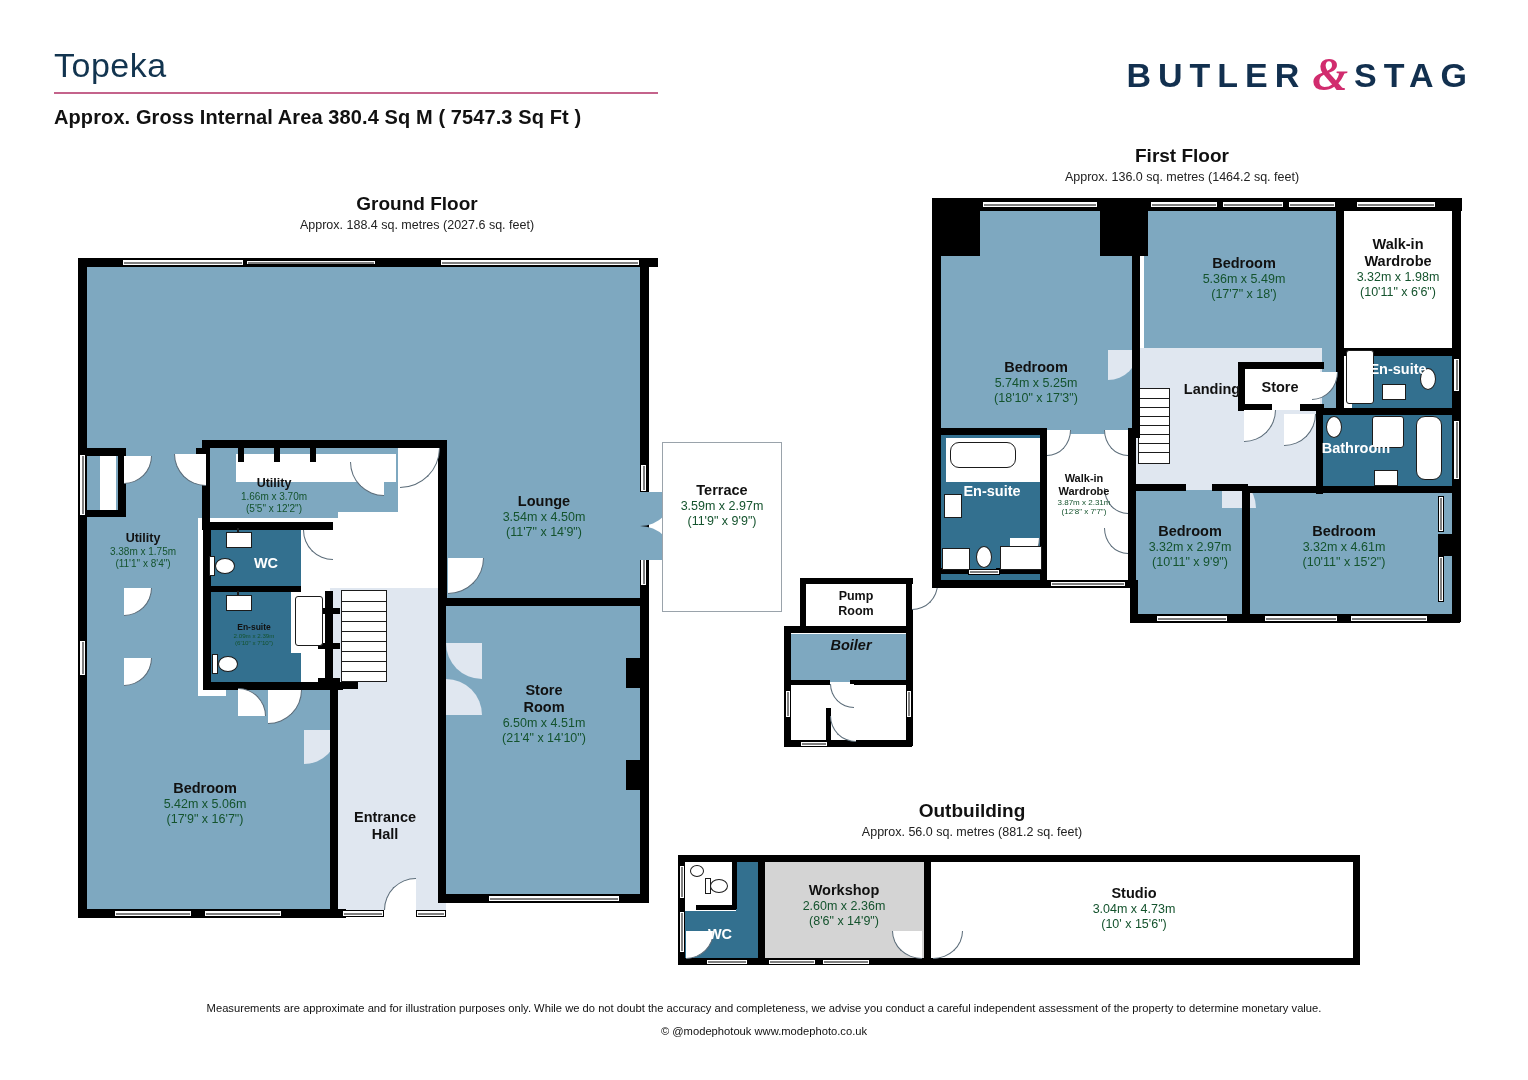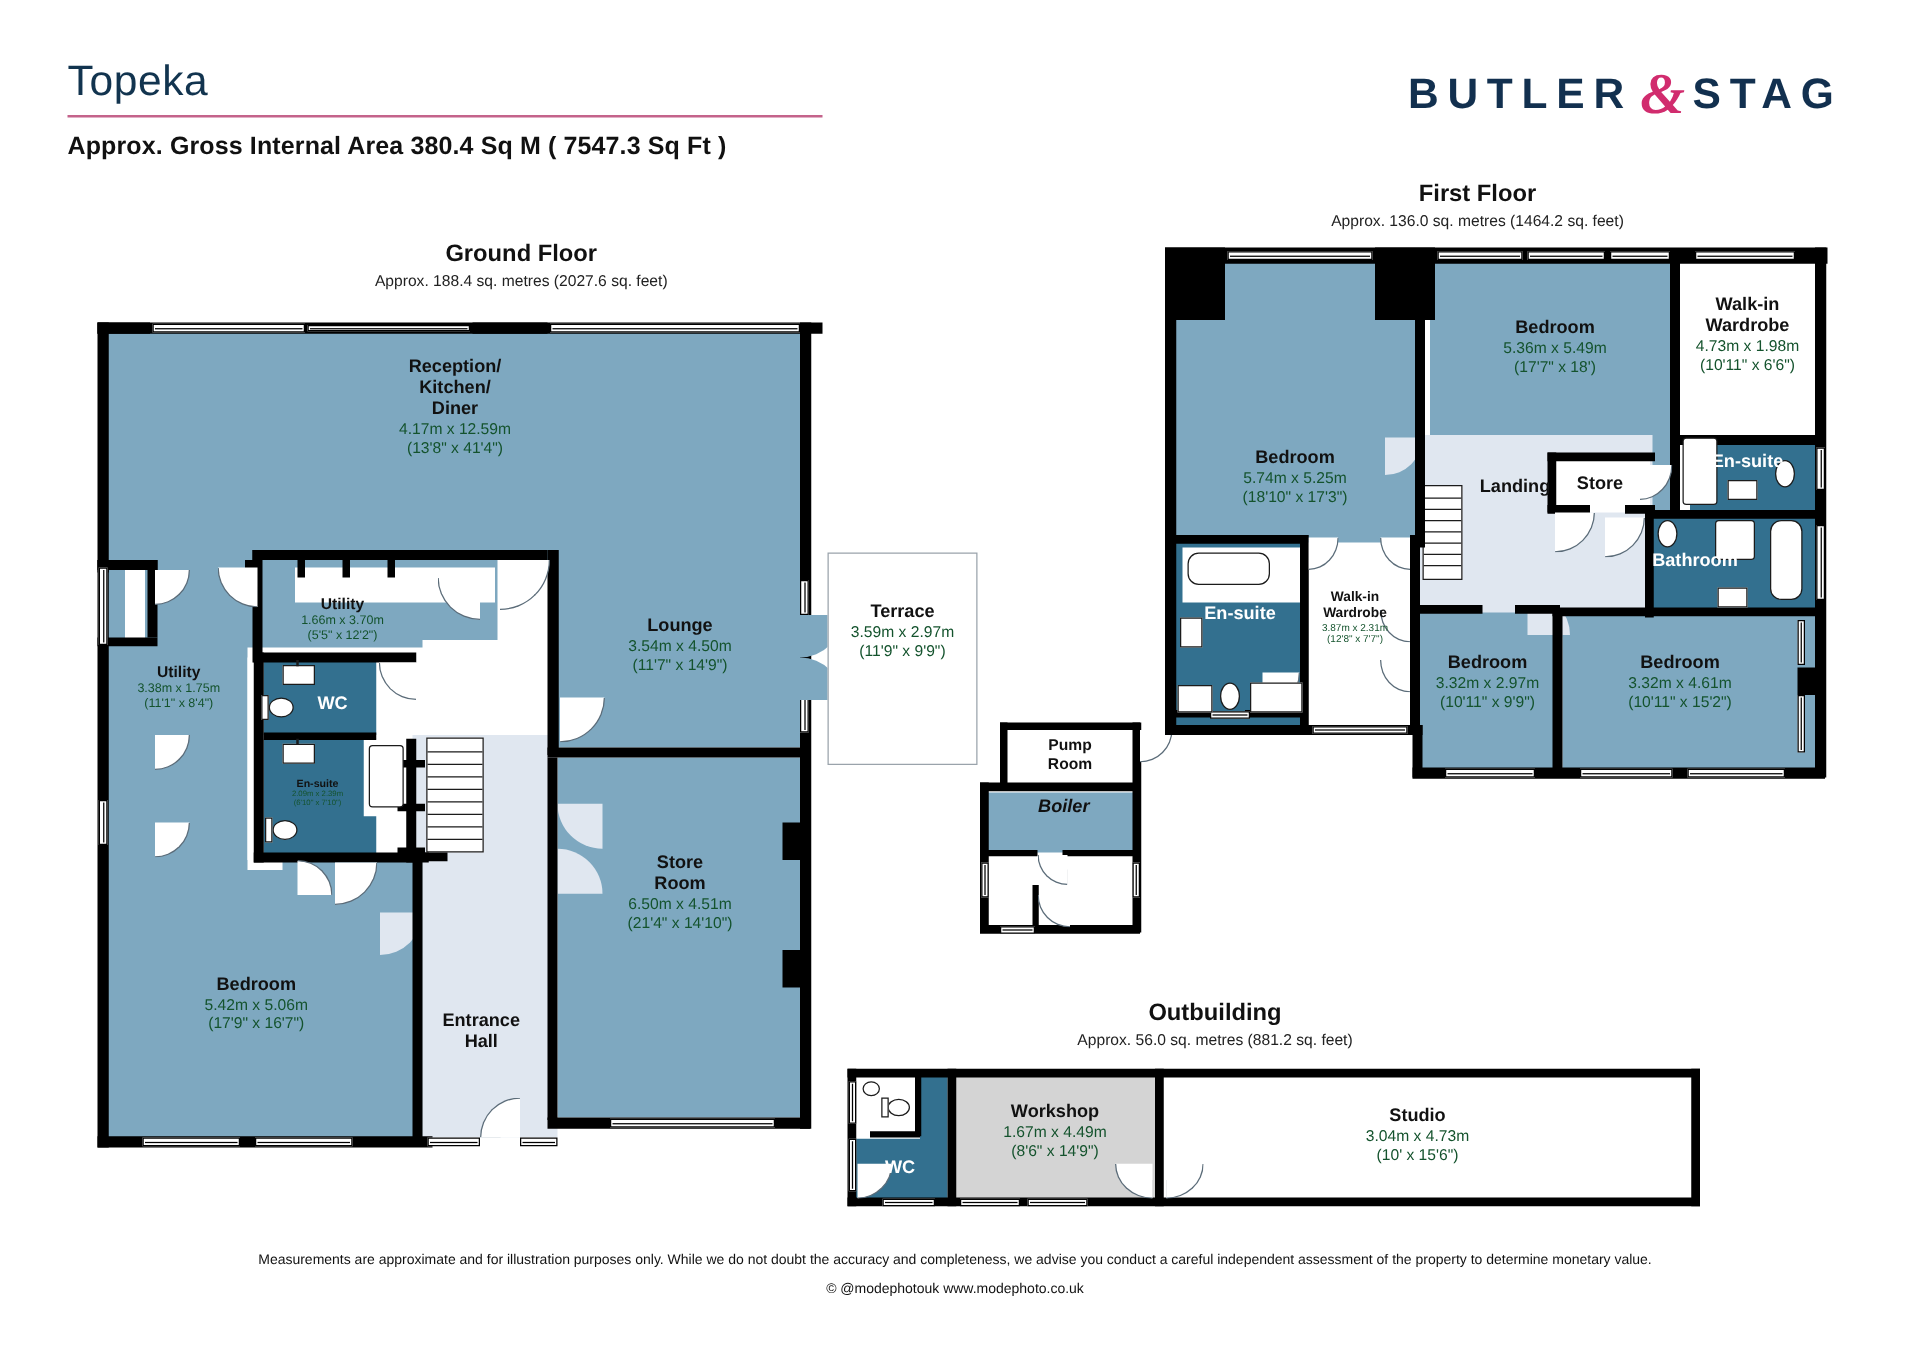--- a/index.html
+++ b/index.html
@@ -199,27 +199,20 @@
   <div class="sink-line" style="left:159px;top:270px;width:2px;height:5px;"></div>
   <div class="fx oval" style="left:137px;top:300px;width:20px;height:16px;"></div>
   <div class="fx" style="left:131px;top:298px;width:6px;height:20px;"></div>
 
   <div class="fx" style="left:148px;top:337px;width:26px;height:16px;"></div>
   <div class="sink-line" style="left:159px;top:333px;width:2px;height:5px;"></div>
   <div class="fx oval" style="left:140px;top:398px;width:20px;height:16px;"></div>
   <div class="fx" style="left:134px;top:396px;width:6px;height:20px;"></div>
   <div class="fx shower" style="left:217px;top:338px;width:28px;height:50px;"></div>
 
-  <div class="lbl" style="left:286px;top:68px;">
-    <div class="nm">Reception/</div>
-    <div class="nm">Kitchen/</div>
-    <div class="nm">Diner</div>
-    <div class="dm">4.17m x 12.59m</div>
-    <div class="dm">(13'8" x 41'4")</div>
-  </div>
   <div class="lbl md" style="left:196px;top:237px;">
     <div class="nm">Utility</div>
     <div class="dm">1.66m x 3.70m</div>
     <div class="dm">(5'5" x 12'2")</div>
   </div>
   <div class="lbl md" style="left:65px;top:292px;">
     <div class="nm">Utility</div>
     <div class="dm">3.38m x 1.75m</div>
     <div class="dm">(11'1" x 8'4")</div>
   </div>
@@ -405,21 +398,21 @@
     <div class="dm">(18'10" x 17'3")</div>
   </div>
   <div class="lbl" style="left:312px;top:80px;">
     <div class="nm">Bedroom</div>
     <div class="dm">5.36m x 5.49m</div>
     <div class="dm">(17'7" x 18')</div>
   </div>
   <div class="lbl" style="left:466px;top:70px;">
     <div class="nm">Walk-in</div>
     <div class="nm">Wardrobe</div>
-    <div class="dm">4.73m x 1.98m</div>
+    <div class="dm">3.32m x 1.98m</div>
     <div class="dm">(10'11" x 6'6")</div>
   </div>
   <div class="lbl" style="left:466px;top:172px;">
     <div class="nm" style="color:#fff;">En-suite</div>
   </div>
   <div class="lbl" style="left:424px;top:251px;">
     <div class="nm" style="color:#fff;">Bathroom</div>
   </div>
   <div class="lbl" style="left:348px;top:190px;">
     <div class="nm">Store</div>
@@ -481,21 +474,21 @@
 
   <div class="fx oval" style="left:12px;top:10px;width:14px;height:12px;"></div>
   <div class="fx oval" style="left:32px;top:24px;width:18px;height:14px;"></div>
   <div class="fx" style="left:27px;top:23px;width:6px;height:16px;"></div>
 
   <div class="lbl" style="left:42px;top:80px;">
     <div class="nm" style="color:#fff;">WC</div>
   </div>
   <div class="lbl" style="left:166px;top:50px;">
     <div class="nm">Workshop</div>
-    <div class="dm">1.67m x 4.49m</div>
+    <div class="dm">2.60m x 2.36m</div>
     <div class="dm">(8'6" x 14'9")</div>
   </div>
   <div class="lbl" style="left:456px;top:53px;">
     <div class="nm">Studio</div>
     <div class="dm">3.04m x 4.73m</div>
     <div class="dm">(10' x 15'6")</div>
   </div>
 </div>
 
 <div class="abs" id="foot1">Measurements are approximate and for illustration purposes only.  While we do not doubt the accuracy and completeness, we advise you conduct a careful independent assessment of the property to determine monetary value.</div>

